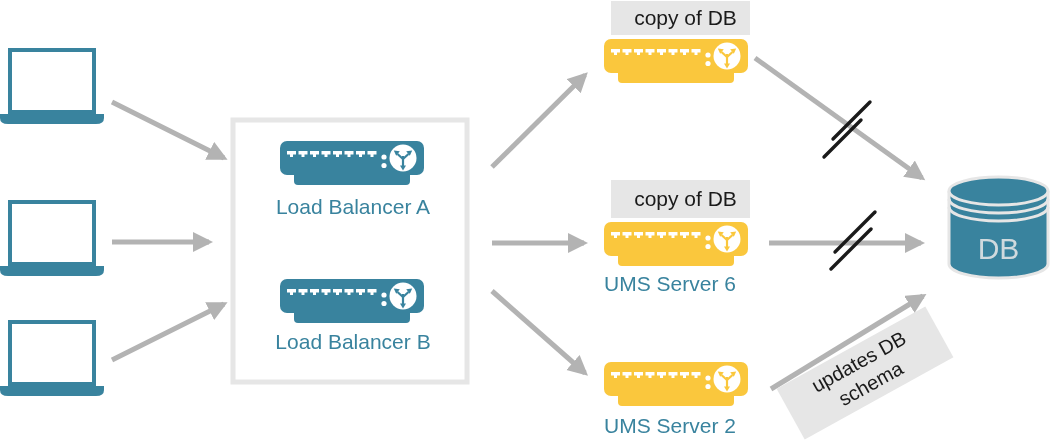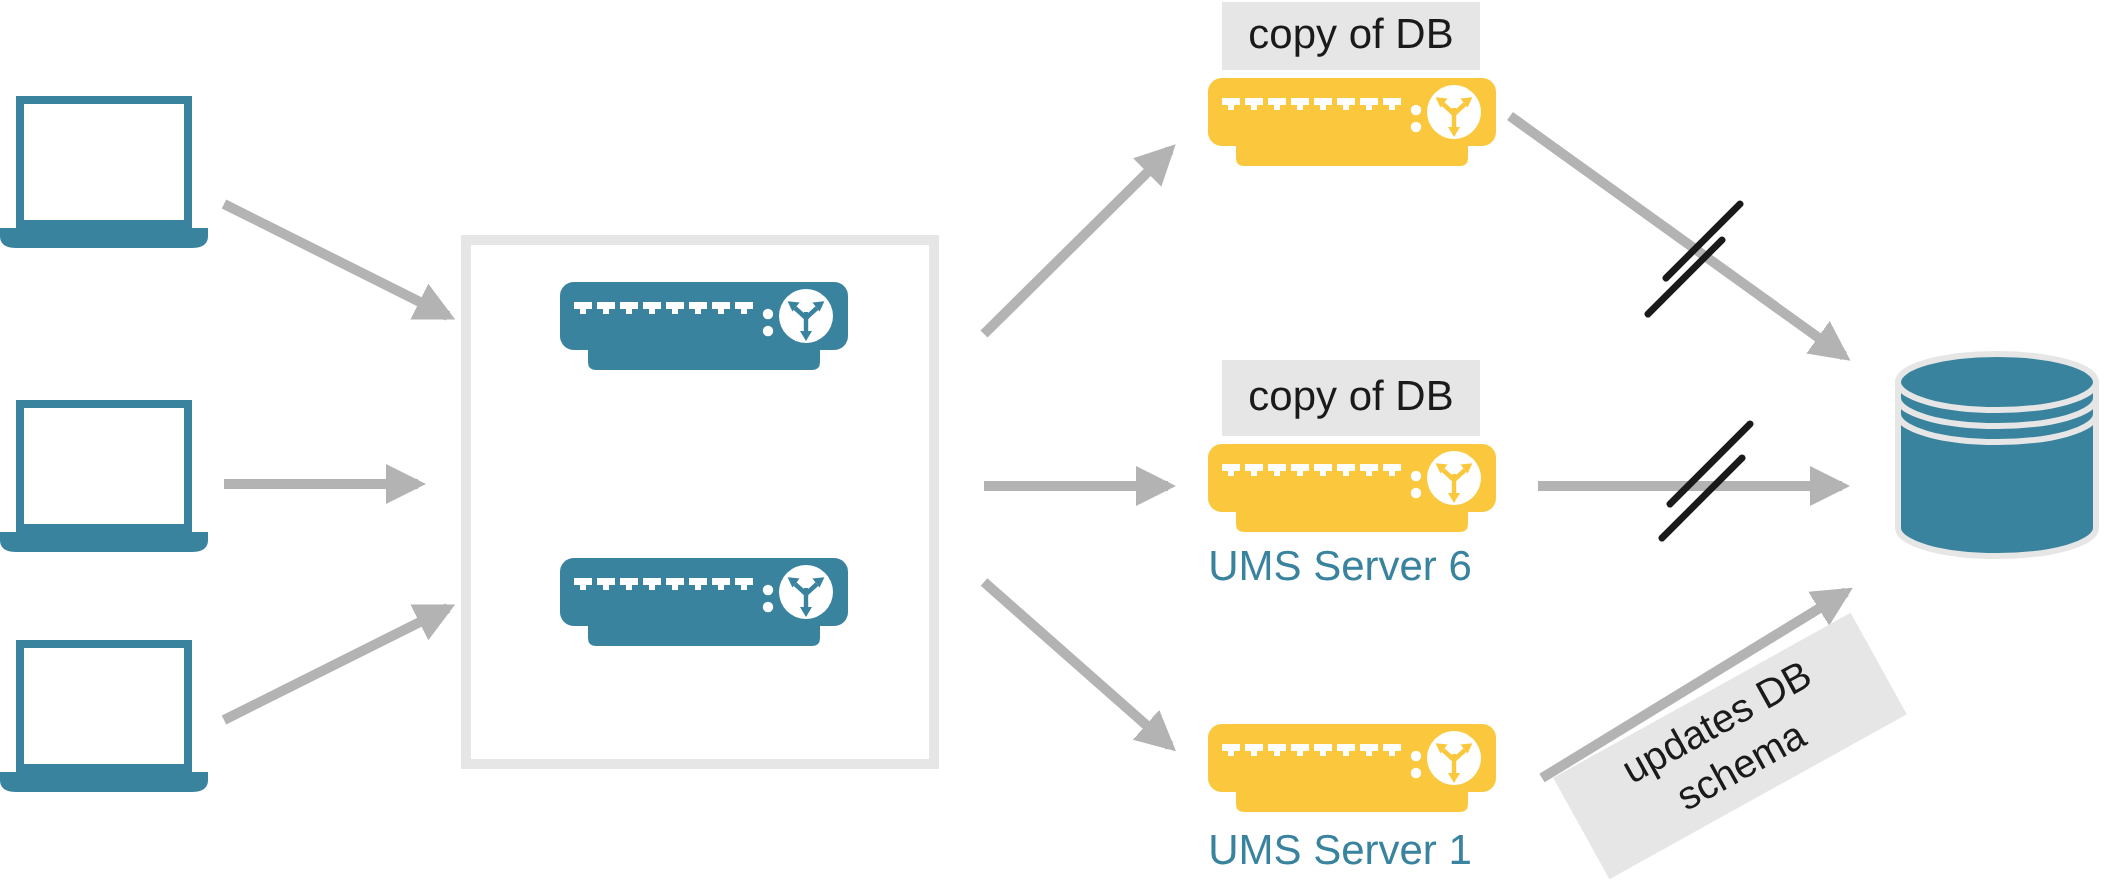--- a/index.html
+++ b/index.html
@@ -18,20 +18,21 @@
     text-align:center;
     line-height:1.1;
     user-select:none;
   }
   .badge{
     position:absolute;
     background:var(--label-bg,#E6E6E6);
     color:var(--note-text,#1A1A1A);
     font-size:21px;
     text-align:center;
+    padding-left:10px;
   }
   .note{
     position:absolute;
     background:var(--label-bg,#E6E6E6);
     color:var(--note-text,#1A1A1A);
     font-size:20px;
     text-align:center;
     white-space:pre-line;
     line-height:1.25;
     padding:4px 6px;
@@ -124,24 +125,27 @@
     </g>
 
     <g stroke="var(--slash,#1A1A1A)" stroke-width="3.4" stroke-linecap="round">
       <line x1="833" y1="139" x2="870" y2="102"></line>
       <line x1="824" y1="157" x2="861" y2="120"></line>
       <line x1="835" y1="252" x2="875" y2="212"></line>
       <line x1="831" y1="269" x2="871" y2="229"></line>
     </g>
   </svg>
 
+  <div class="lbl" style="left:253px;top:195px;width:200px;">Load Balancer A</div>
+  <div class="lbl" style="left:253px;top:330px;width:200px;">Load Balancer B</div>
 
   <div class="badge" style="left:611px;top:1px;width:129px;height:34px;line-height:34px;">copy of DB</div>
   <div class="badge" style="left:611px;top:180px;width:129px;height:38px;line-height:38px;">copy of DB</div>
 
   <div class="lbl" style="left:570px;top:272px;width:200px;">UMS Server 6</div>
-  <div class="lbl" style="left:570px;top:414px;width:200px;">UMS Server 1</div>
+  <div class="lbl" style="left:570px;top:414px;width:200px;">UMS Server 2</div>
 
   <div class="note" style="left:780px;top:344px;width:158px;">updates DB
 schema</div>
 
+  <div class="db-label" style="left:948px;top:232px;width:101px;">DB</div>
 
 </div>
 
 </body></html>

